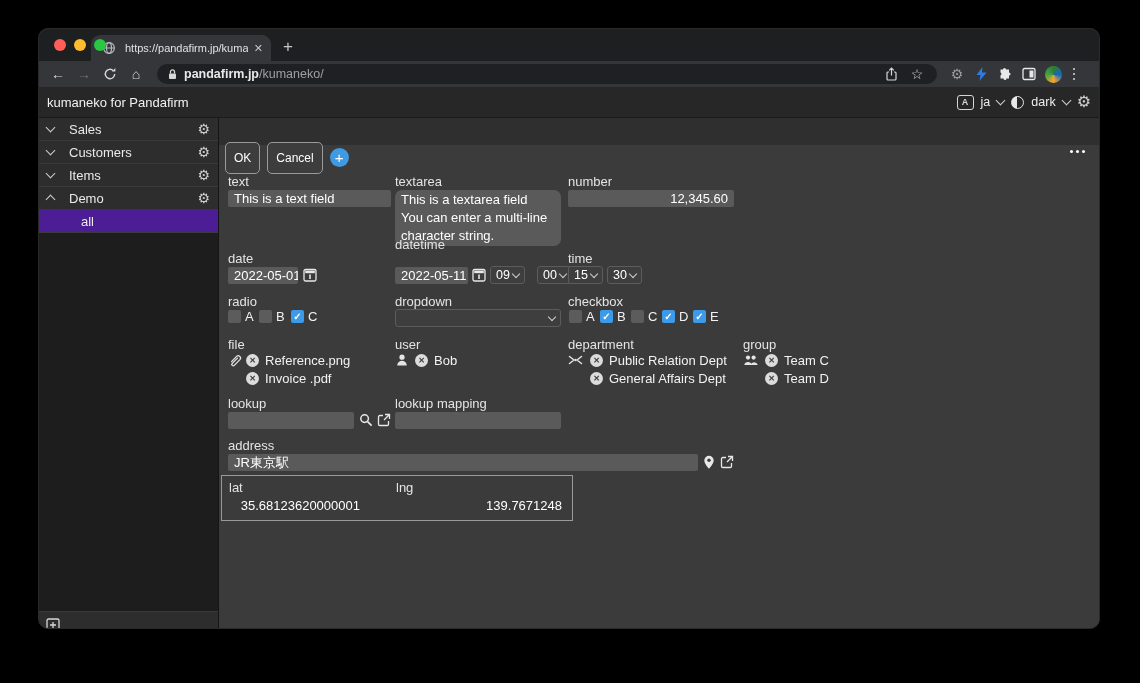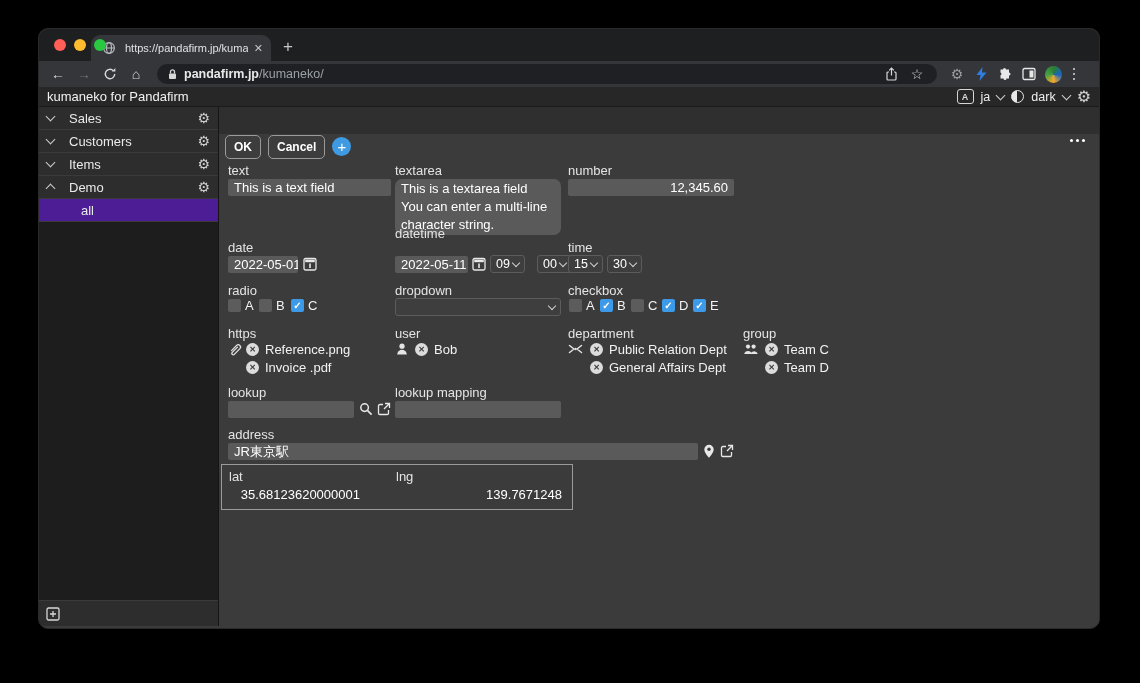--- a/index.html
+++ b/index.html
@@ -18,21 +18,21 @@
   .navic.dim{color:#6f7276;}
   .omni{flex:1;height:20px;background:#1f2023;border-radius:11px;display:flex;align-items:center;padding:0 10px;gap:6px;margin:0 6px;max-width:760px;}
   .url{font-size:12.5px;color:#e8e8e8;}
   .url .path{color:#9aa0a6;}
   .omni-spacer{flex:1;}
   .ticon{display:flex;align-items:center;justify-content:center;width:20px;height:20px;}
   .avatar{width:17px;height:17px;border-radius:50%;background:conic-gradient(#2e7d32,#1565c0,#f9a825,#43a047,#2e7d32);}
   .kebab{display:flex;flex-direction:column;gap:2.5px;align-items:center;width:14px;}
   .kebab i{width:2.5px;height:2.5px;border-radius:50%;background:#d8d8d8;}
   
-  .appbar{height:20px;background:#272727;display:flex;align-items:center;padding:0 8px;border-bottom:1px solid #1a1a1a;box-sizing:border-box;}
+  .appbar{height:31px;background:#272727;display:flex;align-items:center;padding:0 8px;border-bottom:1px solid #1a1a1a;box-sizing:border-box;}
   .appbar .title{font-size:13px;color:#f2f2f2;}
   .appbar .right{margin-left:auto;display:flex;align-items:center;gap:7px;}
   .langbox{width:15px;height:13px;border:1.4px solid #d6d6d6;border-radius:3px;color:#d6d6d6;font-size:9px;font-weight:bold;display:flex;align-items:center;justify-content:center;}
   .hdr-txt{font-size:12.5px;color:#eee;}
   .contrast{width:13px;height:13px;border-radius:50%;border:1.5px solid #e8e8e8;background:linear-gradient(90deg,#e8e8e8 50%,transparent 50%);box-sizing:border-box;}
   .chev{display:inline-block;width:6px;height:6px;border-right:1.6px solid #cfcfcf;border-bottom:1.6px solid #cfcfcf;transform:rotate(45deg);margin-top:-3px;}
   .chev.up{transform:rotate(-135deg);margin-top:3px;}
   .gearchar{color:#cfcfcf;font-size:14px;line-height:1;}
   
   .app-body{display:flex;height:519px;}
@@ -48,21 +48,21 @@
   .content{position:relative;flex:1;background:#3b3b3b;overflow:hidden;}
   .ctabs{position:absolute;left:0;top:0;right:0;height:27px;background:#2f2f2f;display:flex;align-items:flex-end;padding-left:4px;}
   .ctab{position:relative;height:26px;margin-right:-9px;clip-path:polygon(11px 0,calc(100% - 11px) 0,100% 100%,0 100%);background:#8f8f8f;}
   .ctab-in{position:absolute;inset:1px 1px 0 1px;clip-path:polygon(10.5px 0,calc(100% - 10.5px) 0,100% 100%,0 100%);background:#3c3c3c;display:flex;align-items:center;justify-content:center;gap:8px;padding:0 22px;font-size:12px;color:#f0f0f0;white-space:nowrap;}
   .ctab.active{z-index:3;}
   .ctab.active .ctab-in{background:#424242;}
   .ctab-top{position:absolute;top:1px;left:9px;right:9px;height:2px;background:#b8472a;z-index:2;display:none;}
   .ctab.active .ctab-top{display:block;}
   .tclose{color:#c9c9c9;font-size:11px;line-height:1;}
   .actionrow{position:absolute;left:0;top:27px;right:0;height:25px;display:flex;align-items:center;padding-left:6px;gap:7px;}
-  .btn{background:#3d3d3d;border:1px solid #9a9a9a;border-radius:5px;color:#fff;font-size:12px;height:24px;display:flex;align-items:center;padding:0 8px;box-sizing:border-box;font-weight:bold;}
+  .btn{background:#3d3d3d;border:1px solid #9a9a9a;border-radius:5px;color:#fff;font-size:12px;height:32px;display:flex;align-items:center;padding:0 8px;box-sizing:border-box;}
   .plusbtn{width:19px;height:19px;border-radius:50%;background:#3f9ae1;color:#fff;font-size:15px;display:flex;align-items:center;justify-content:center;line-height:1;padding-bottom:1px;box-sizing:border-box;}
   .morebtn{position:absolute;right:14px;top:32px;display:flex;gap:3px;}
   .morebtn i{width:3px;height:3px;border-radius:50%;background:#fff;}
   .flabel{position:absolute;font-size:13px;color:#e4e4e4;white-space:nowrap;}
   .inp{position:absolute;background:#5a5a5a;border-radius:2px;height:17px;line-height:17px;padding:0 6px;font-size:13px;color:#fff;box-sizing:border-box;white-space:nowrap;overflow:hidden;}
   .inp.num{text-align:right;}
   .tarea{position:absolute;background:#5a5a5a;border-radius:7px;padding:1px 6px;font-size:13px;color:#fff;line-height:18px;box-sizing:border-box;white-space:pre-wrap;}
   .sel{position:absolute;background:#3e3e3e;border:1px solid #5c5c5c;border-radius:3px;height:18px;display:flex;align-items:center;justify-content:space-between;padding:0 5px;color:#fff;font-size:12.5px;box-sizing:border-box;}
   .sel .chev{border-color:#d0d0d0;width:5px;height:5px;}
   .cb{position:absolute;width:13px;height:13px;border-radius:2px;background:#5c5c5c;display:flex;align-items:center;justify-content:center;color:transparent;font-size:10px;font-weight:bold;}
@@ -310,21 +310,21 @@
       <span class="cblbl" style="left:367px;top:191px">A</span>
       <span class="cb on" style="left:381px;top:192px">✓</span>
       <span class="cblbl" style="left:398px;top:191px">B</span>
       <span class="cb" style="left:412px;top:192px">✓</span>
       <span class="cblbl" style="left:429px;top:191px">C</span>
       <span class="cb on" style="left:443px;top:192px">✓</span>
       <span class="cblbl" style="left:460px;top:191px">D</span>
       <span class="cb on" style="left:474px;top:192px">✓</span>
       <span class="cblbl" style="left:491px;top:191px">E</span>
 
-      <div class="flabel" style="left:9px;top:219px">https</div>
+      <div class="flabel" style="left:9px;top:219px">file</div>
       <span class="iconbox" style="left:9px;top:235px">
         <svg width="14" height="15" viewBox="0 0 14 15">
             <path d="M3.6 8.6 8.6 3.4a2.3 2.3 0 0 1 3.3 3.2l-5.6 5.8a1.4 1.4 0 0 1-2-2l5.2-5.3" fill="none" stroke="#e4e4e4" stroke-width="1.3" stroke-linecap="round"></path>
           </svg>
       </span>
       <div class="chip" style="left:27px;top:235px">
         <span class="rm">✕</span>
         <span class="txt">Reference.png</span>
       </div>
       <div class="chip" style="left:27px;top:253px">

